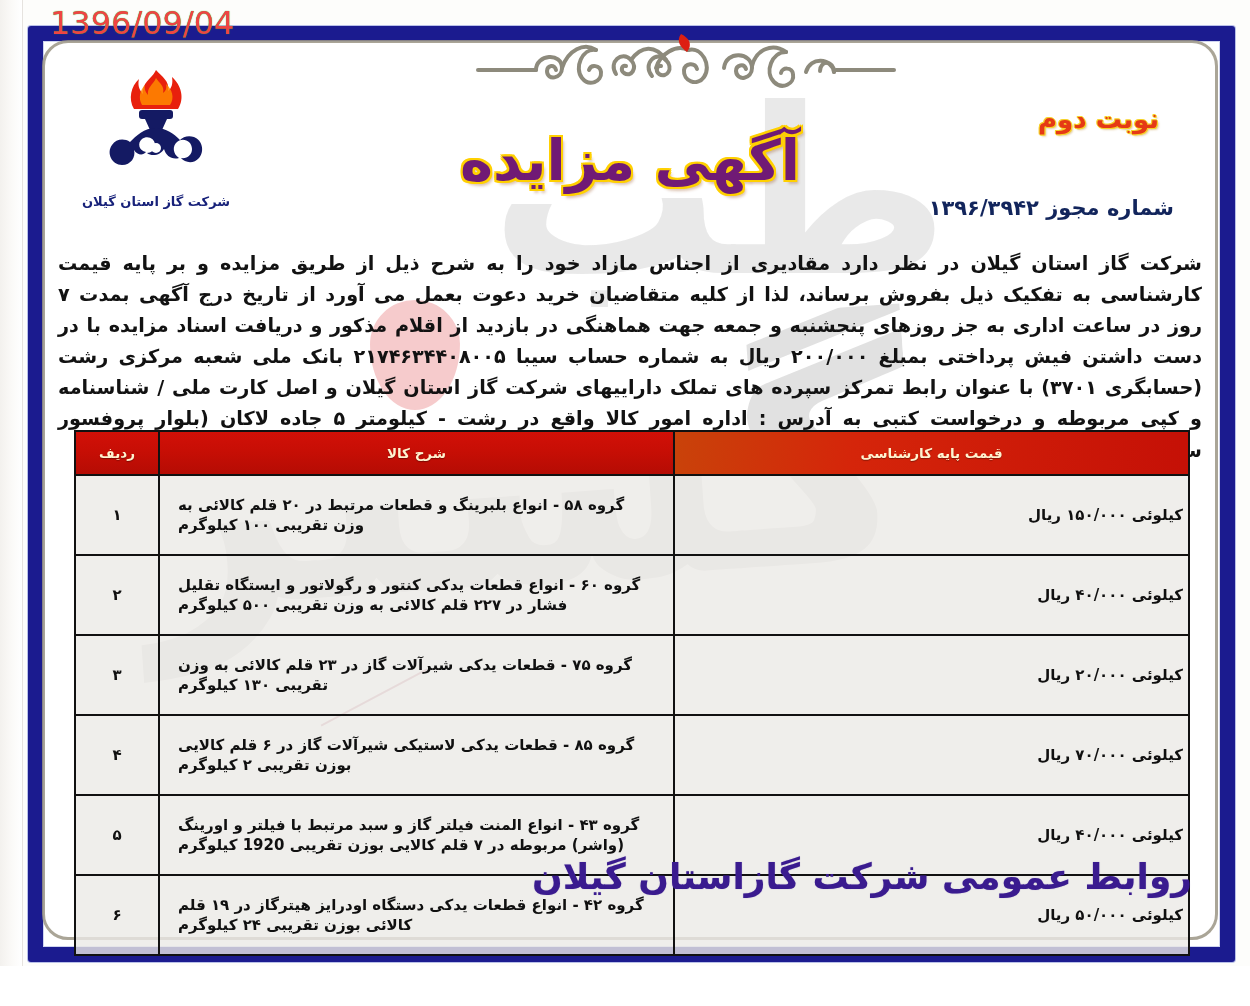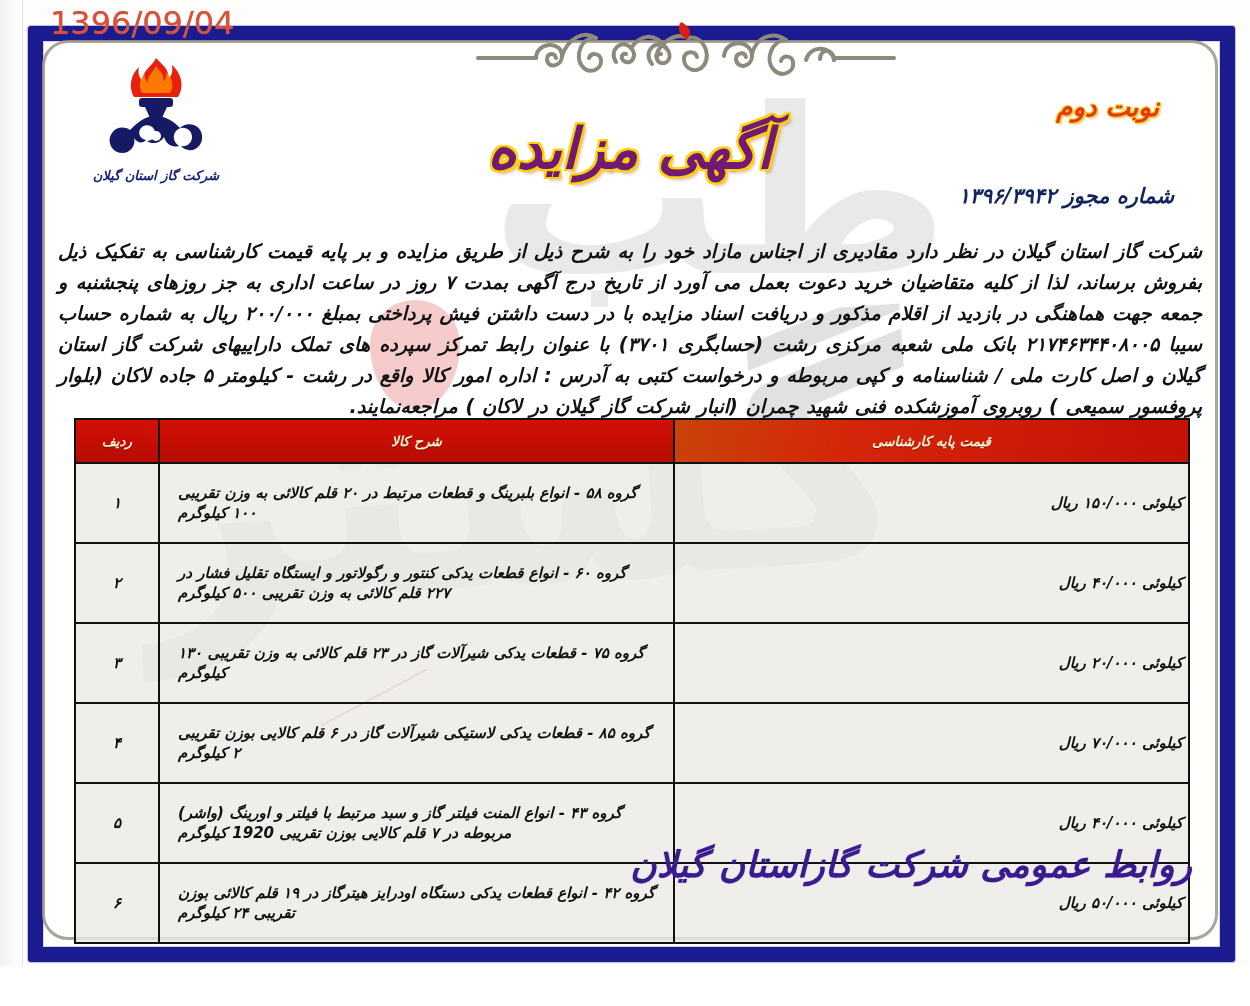--- a/index.html
+++ b/index.html
@@ -118,24 +118,23 @@
     border-bottom: 2px solid #c88a96;
     transform: rotate(-28deg);
     opacity:.8;
     pointer-events:none;
   }
 
   
   .content {
     position: absolute;
     left: 46px;
-    top: 44px;
+    top: 56px;
     width: 1168px;
     height: 892px;
-    font-style: italic;
   }
 
   
   .date-stamp {
     position: absolute;
     left: 14px;
     top: 4px;
     font-family: "DejaVu Sans", "Liberation Sans", sans-serif;
     font-size: 32px;
     font-weight: 500;
@@ -205,21 +204,21 @@
 
   
   .logo-wrap {
     position: absolute;
     left: 15px;
     top: 10px;
     width: 190px;
     text-align: center;
   }
   .logo-caption {
-    margin-top: 2px;
+    margin-top: 16px;
     font-size: 13px;
     font-weight: bold;
     color: #18227a;
     letter-spacing: .3px;
   }
 
   
   .body-text {
     position: absolute;
     right: 12px;

